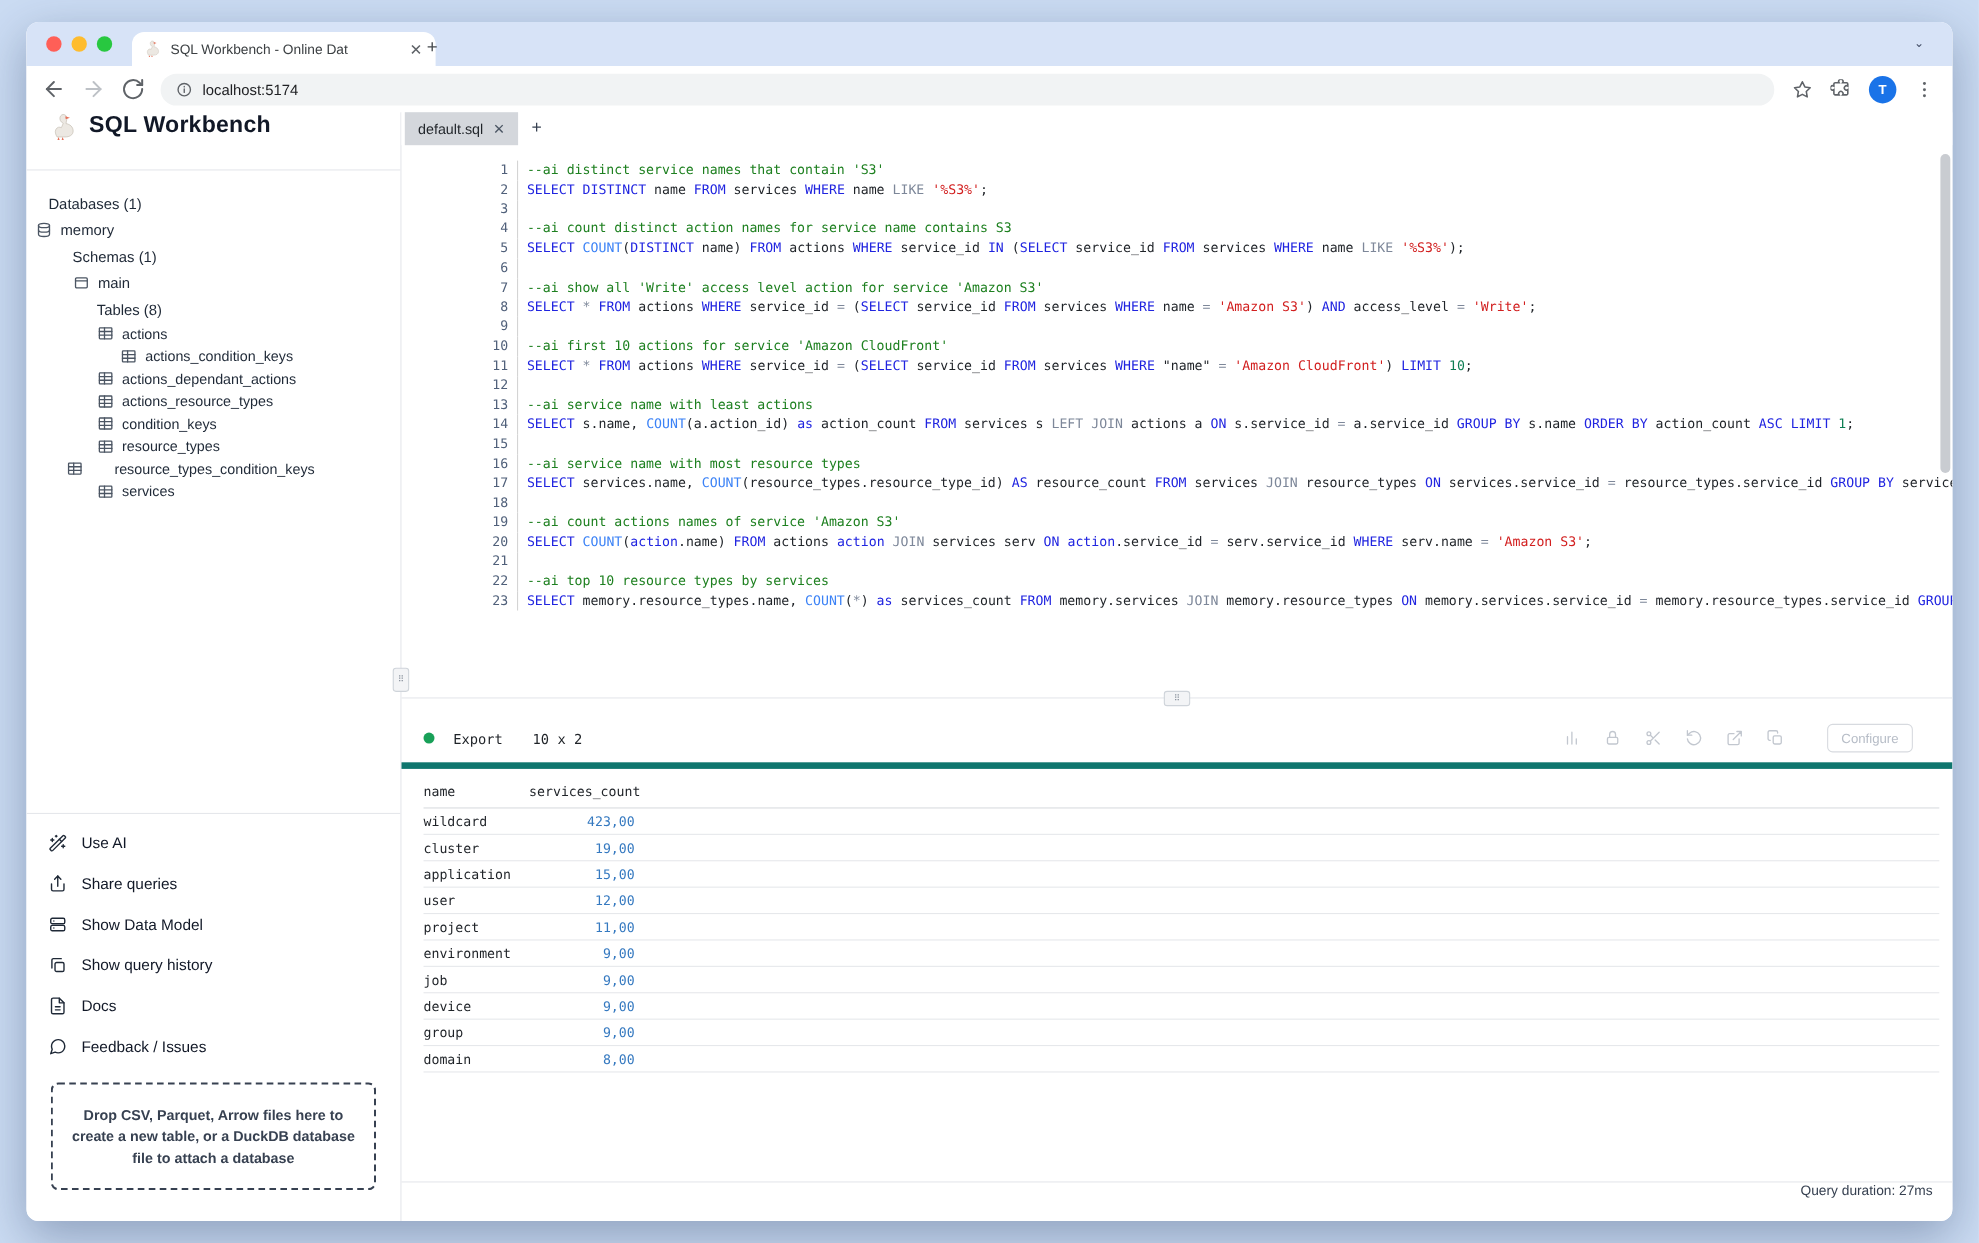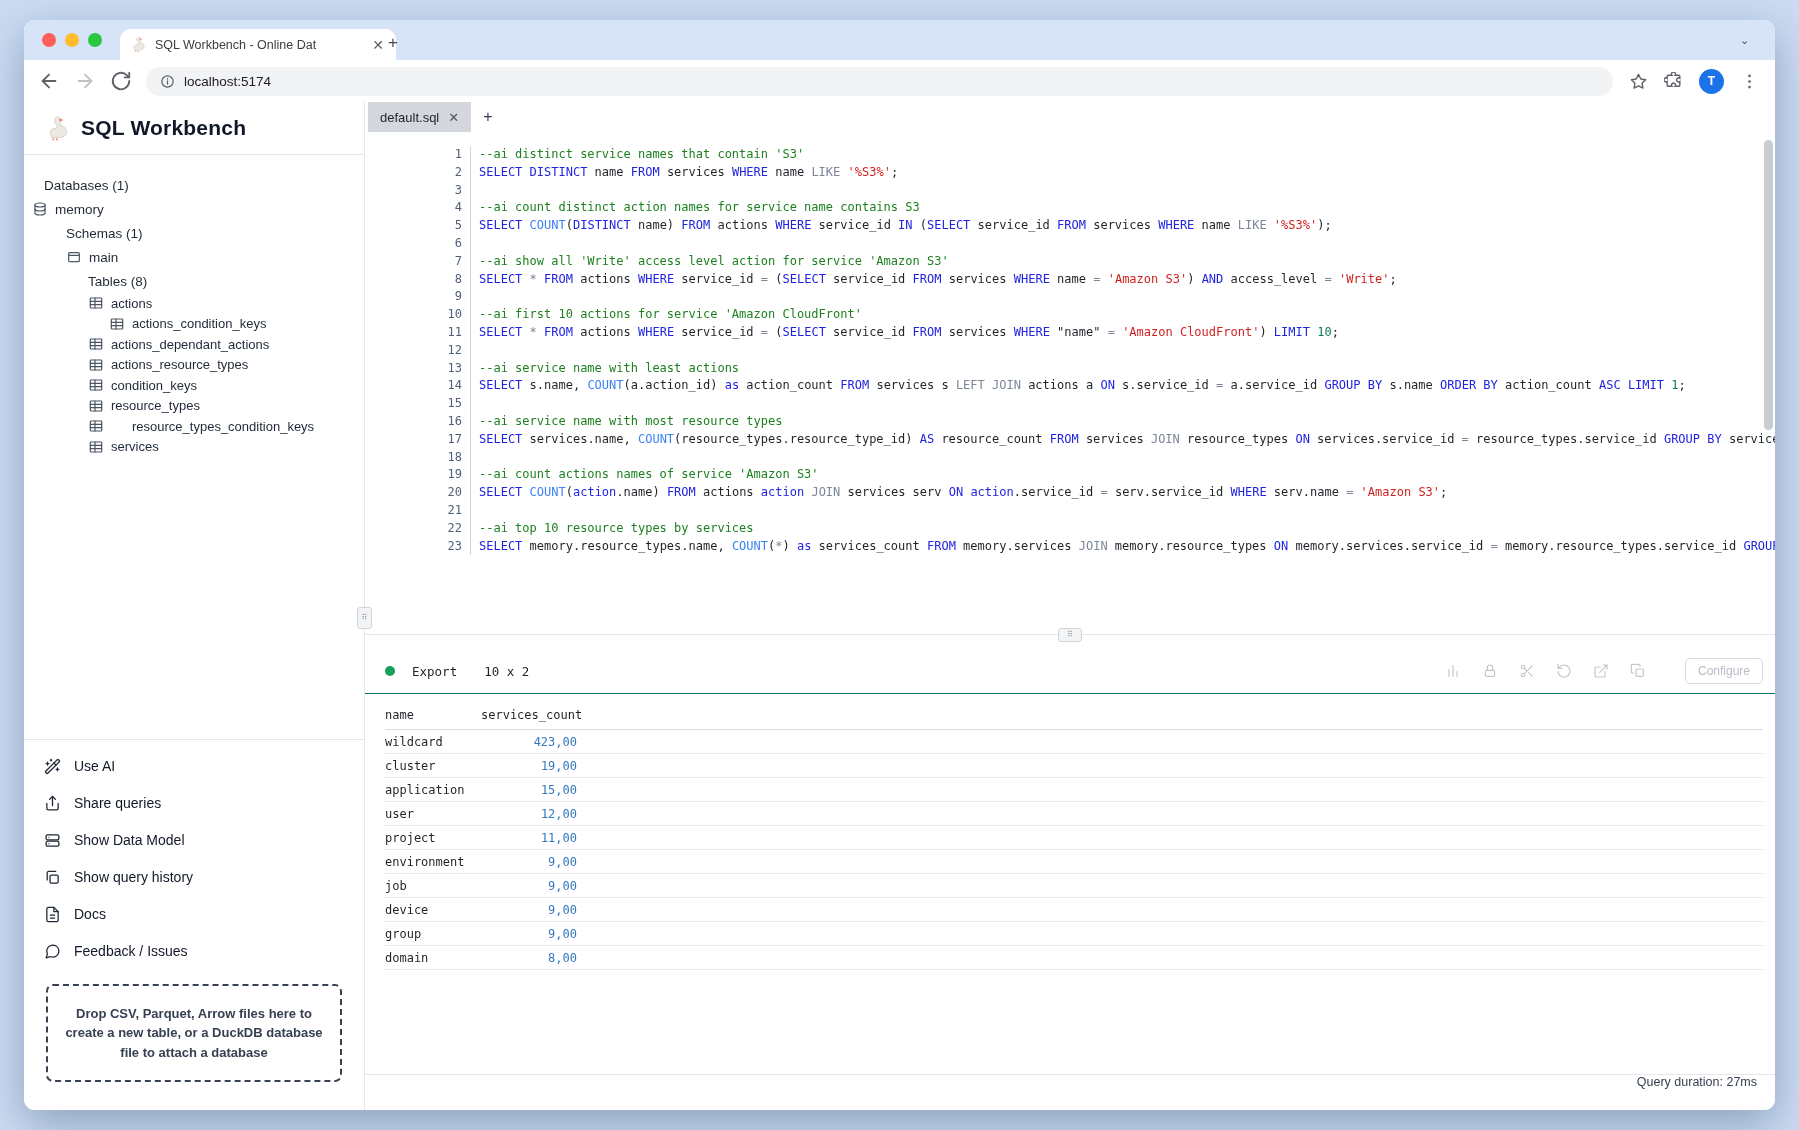--- a/index.html
+++ b/index.html
@@ -29,21 +29,21 @@
            display:flex;align-items:center;padding:0 14px;gap:9px;min-width:0;}
   .urlpill .info{width:15px;height:15px;color:#5f6368;flex:none;}
   .urltext{font-size:13.5px;color:#202124;}
   .rightic{display:flex;align-items:center;gap:16px;margin-right:16px;}
   .rightic .navic{margin-left:0;width:19px;height:19px;}
   .avatar{width:25px;height:25px;border-radius:50%;background:#1a73e8;color:#fff;font-size:12px;
           display:flex;align-items:center;justify-content:center;font-weight:bold;}
   
   .app{flex:1;display:flex;min-height:0;background:#fff;}
   .sidebar{width:340px;flex:none;border-right:1px solid #e5e7eb;display:flex;flex-direction:column;min-height:0;}
-  .sb-head{height:52px;border-bottom:1px solid #e5e7eb;display:flex;align-items:center;gap:10px;
+  .sb-head{height:52px;border-bottom:1px solid #e5e7eb;display:flex;align-items:flex-start;gap:10px;
            padding:0 20px;flex:none;}
   .sb-head .logo{width:27px;height:27px;}
   .sb-title{font-size:21px;font-weight:bold;color:#111827;letter-spacing:.2px;}
   .tree{flex:1;padding-top:18px;overflow:hidden;}
   .trow{display:flex;align-items:center;gap:7px;font-size:13.5px;color:#1f2937;height:24px;}
   .trow.tbl{height:20.5px;font-size:13px;}
   .trow .ticon{width:16px;height:16px;color:#4b5563;flex:none;}
   .sb-menu{border-top:1px solid #e5e7eb;padding:8px 0 4px;flex:none;}
   .mrow{display:flex;align-items:center;gap:13px;height:37px;padding-left:20px;font-size:14px;color:#111827;}
   .mrow .micon{width:17px;height:17px;color:#1f2937;flex:none;}
@@ -64,22 +64,22 @@
   .cm-code{padding-left:8px;white-space:pre;}
   .tk-c{color:#1e8020;} .tk-k{color:#2024e0;} .tk-g{color:#7d8799;} .tk-f{color:#3b82f6;}
   .tk-s{color:#d21f1f;} .tk-n{color:#0d7d52;} .tk-o{color:#7d8799;} .tk-p{color:#1f2328;}
   .vscroll{position:absolute;top:8px;right:2px;width:9px;height:290px;background:#c9ccd1;border-radius:5px;}
   .divider{height:14px;flex:none;position:relative;border-top:1px solid #e5e7eb;margin-top:9px;}
   .grip{position:absolute;background:#f3f4f6;border:1px solid #cfd4da;border-radius:3px;
         display:grid;place-items:center;color:#8b939e;font-size:8px;line-height:1;}
   .gripL{left:-8px;top:-28px;width:13px;height:20px;}
   .gripC{left:50%;top:-7px;transform:translateX(-50%);width:22px;height:12px;}
   
-  .res-head{height:44px;flex:none;display:flex;align-items:center;padding:0 12px 0 20px;gap:17px;
-            border-bottom:1px solid #0f766e;font-family:"DejaVu Sans Mono","Liberation Mono",monospace;}
+  .res-head{height:44px;flex:none;display:flex;align-items:center;padding:0 36px 0 20px;gap:17px;
+            border-bottom:6px solid #0f766e;font-family:"DejaVu Sans Mono","Liberation Mono",monospace;}
   .dot{width:10px;height:10px;border-radius:50%;background:#18a058;flex:none;}
   .res-label{font-size:12.5px;color:#1f2328;}
   .res-dims{font-size:12.5px;color:#1f2328;margin-left:10px;}
   .res-tools{margin-left:auto;display:flex;align-items:center;gap:21px;color:#c2c7cf;}
   .res-tools .ricon{width:16px;height:16px;}
   .cfg-btn{border:1px solid #d7dadf;border-radius:5px;color:#b7bdc7;background:#fff;
            font-size:12px;font-family:"Liberation Sans",sans-serif;padding:5px 12px;margin-left:22px;}
   .rtable{flex:1;overflow:hidden;padding:6px 0 0 20px;
           font-family:"DejaVu Sans Mono","Liberation Mono",monospace;font-size:12px;color:#1f2328;}
   .rrow{display:grid;grid-template-columns:96px 96px 1fr;align-items:center;height:23px;
@@ -257,21 +257,21 @@
           </div>
           <div class="trow tbl" style="padding-left: 64px;">
             <span class="ticon">
               <svg viewBox="0 0 24 24" fill="none" stroke="currentColor" stroke-width="1.8" stroke-linecap="round" stroke-linejoin="round">
                 <rect x="3.5" y="4.5" width="17" height="15" rx="1"></rect>
                 <path d="M3.5 9.5h17M3.5 14.5h17M10.5 4.5v15"></path>
               </svg>
             </span>
             <span>resource_types</span>
           </div>
-          <div class="trow tbl" style="padding-left: 64px; gap: 28px;">
+          <div class="trow tbl" style="padding-left: 36px; gap: 28px;">
             <span class="ticon">
               <svg viewBox="0 0 24 24" fill="none" stroke="currentColor" stroke-width="1.8" stroke-linecap="round" stroke-linejoin="round">
                 <rect x="3.5" y="4.5" width="17" height="15" rx="1"></rect>
                 <path d="M3.5 9.5h17M3.5 14.5h17M10.5 4.5v15"></path>
               </svg>
             </span>
             <span>resource_types_condition_keys</span>
           </div>
           <div class="trow tbl" style="padding-left: 64px;">
             <span class="ticon">

